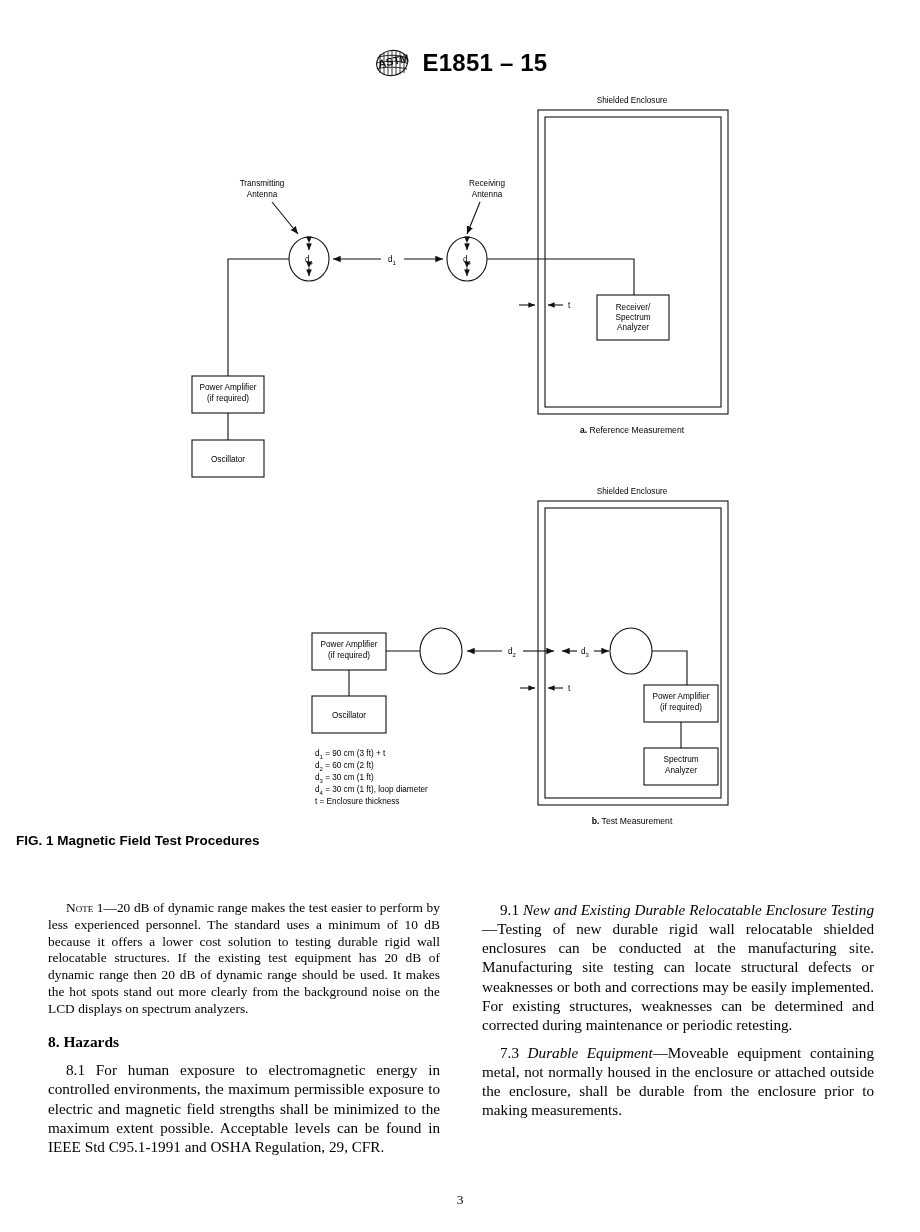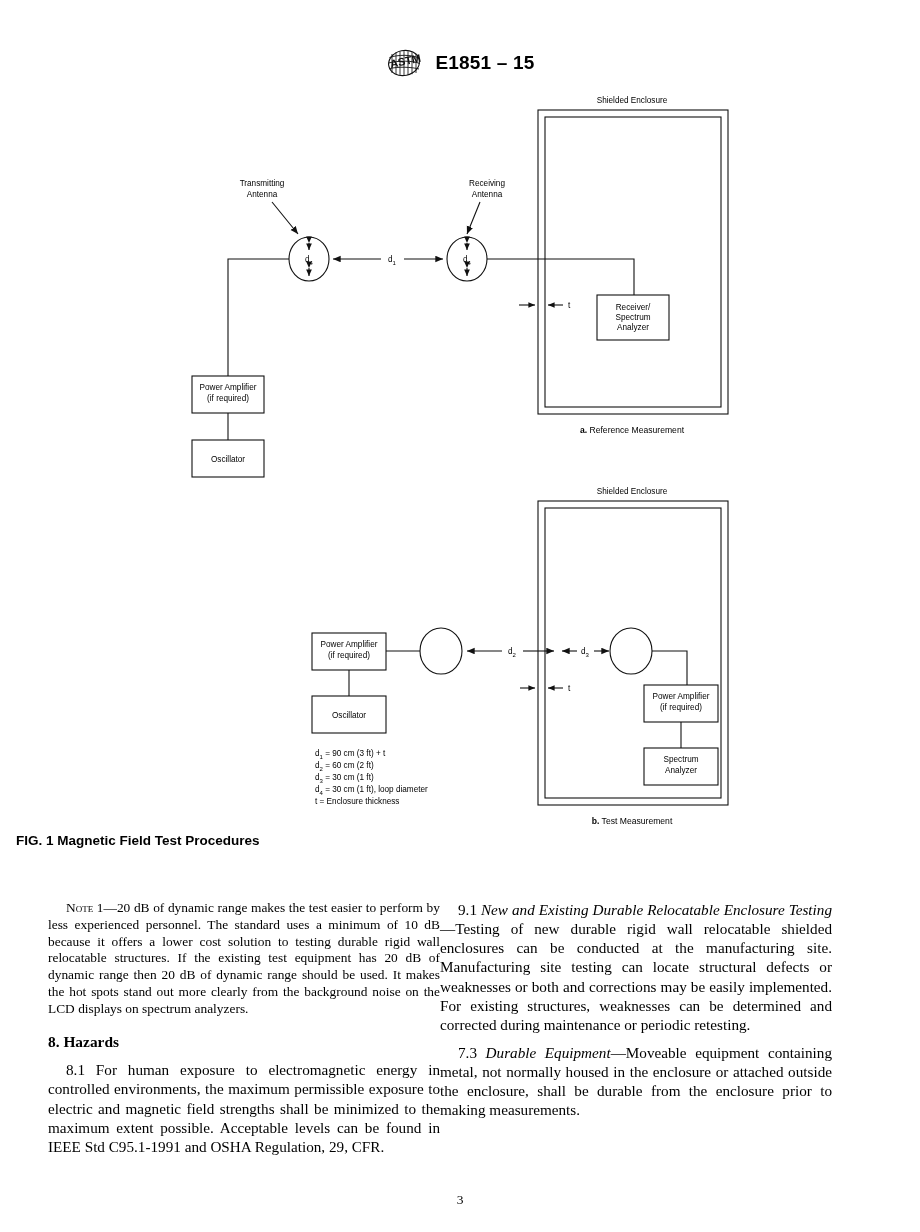--- a/index.html
+++ b/index.html
@@ -26,21 +26,21 @@
   }
   .header-inline {
     display: inline-flex;
     align-items: center;
     gap: 10px;
   }
   #astm-logo { display: block; }
   #std-designation {
     font-family: "Liberation Sans", sans-serif;
     font-weight: bold;
-    font-size: 19px;
+    font-size: 24px;
     letter-spacing: 0.2px;
   }
 
   
   #figure-area {
     position: absolute;
     top: 88px;
     left: 0;
     width: 806px;
     height: 780px;
@@ -59,20 +59,21 @@
     padding-left: 16px;
   }
 
   
   #body-columns {
     position: absolute;
     top: 900px;
     left: 48px;
     width: 826px;
     display: flex;
+    gap: 42px;
   }
   .text-column {
     width: 392px;
   }
   .para {
     font-size: 15.2px;
     line-height: 1.26;
     text-align: justify;
     text-justify: inter-word;
     margin: 0 0 9px 0;

